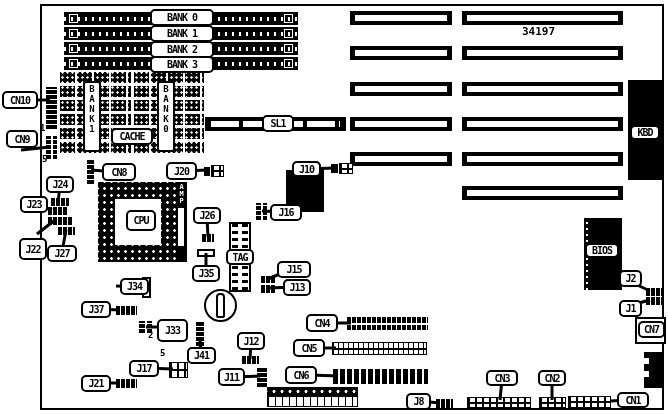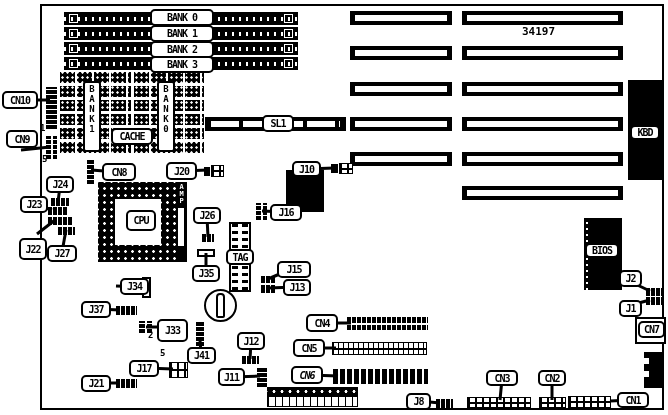--- a/index.html
+++ b/index.html
@@ -216,21 +216,21 @@
     <div class="abs lbl" style="left: 129px; top: 360px; width: 30px; height: 17px;">J17</div>
     <div class="abs lbl" style="left: 81px; top: 375px; width: 30px; height: 17px;">J21</div>
     <div class="abs lbl" style="left: 237px; top: 332px; width: 28px; height: 18px;">J12</div>
     <div class="abs lbl" style="left: 218px; top: 368px; width: 27px; height: 18px;">J11</div>
     <div class="abs lbl" style="left: 277px; top: 261px; width: 34px; height: 17px;">J15</div>
     <div class="abs lbl" style="left: 283px; top: 279px; width: 28px; height: 17px;">J13</div>
     <div class="abs lbl" style="left: 292px; top: 161px; width: 29px; height: 16px;">J10</div>
     <div class="abs lbl" style="left: 270px; top: 204px; width: 32px; height: 17px;">J16</div>
     <div class="abs lbl" style="left: 306px; top: 314px; width: 32px; height: 18px;">CN4</div>
     <div class="abs lbl" style="left: 293px; top: 339px; width: 32px; height: 18px;">CN5</div>
-    <div class="abs lbl" style="left: 291px; top: 366px; width: 32px; height: 18px; font-style: italic;">CN6</div>
+    <div class="abs lbl" style="left: 285px; top: 366px; width: 32px; height: 18px;">CN6</div>
     <div class="abs lbl" style="left: 406px; top: 393px; width: 25px; height: 17px;">J8</div>
     <div class="abs lbl" style="left: 486px; top: 370px; width: 32px; height: 16px;">CN3</div>
     <div class="abs lbl" style="left: 538px; top: 370px; width: 28px; height: 16px;">CN2</div>
     <div class="abs lbl" style="left: 617px; top: 392px; width: 32px; height: 16px;">CN1</div>
     <div class="abs lbl" style="left: 619px; top: 270px; width: 23px; height: 17px;">J2</div>
     <div class="abs lbl" style="left: 619px; top: 300px; width: 23px; height: 17px;">J1</div>
     <div class="abs lbl" style="left: 638px; top: 321px; width: 27px; height: 17px;">CN7</div>
     <div class="abs lbl" style="left: 150px; top: 9px; width: 64px; height: 17px;">BANK 0</div>
     <div class="abs lbl" style="left: 150px; top: 25px; width: 64px; height: 17px;">BANK 1</div>
     <div class="abs lbl" style="left: 150px; top: 41px; width: 64px; height: 17px;">BANK 2</div>

